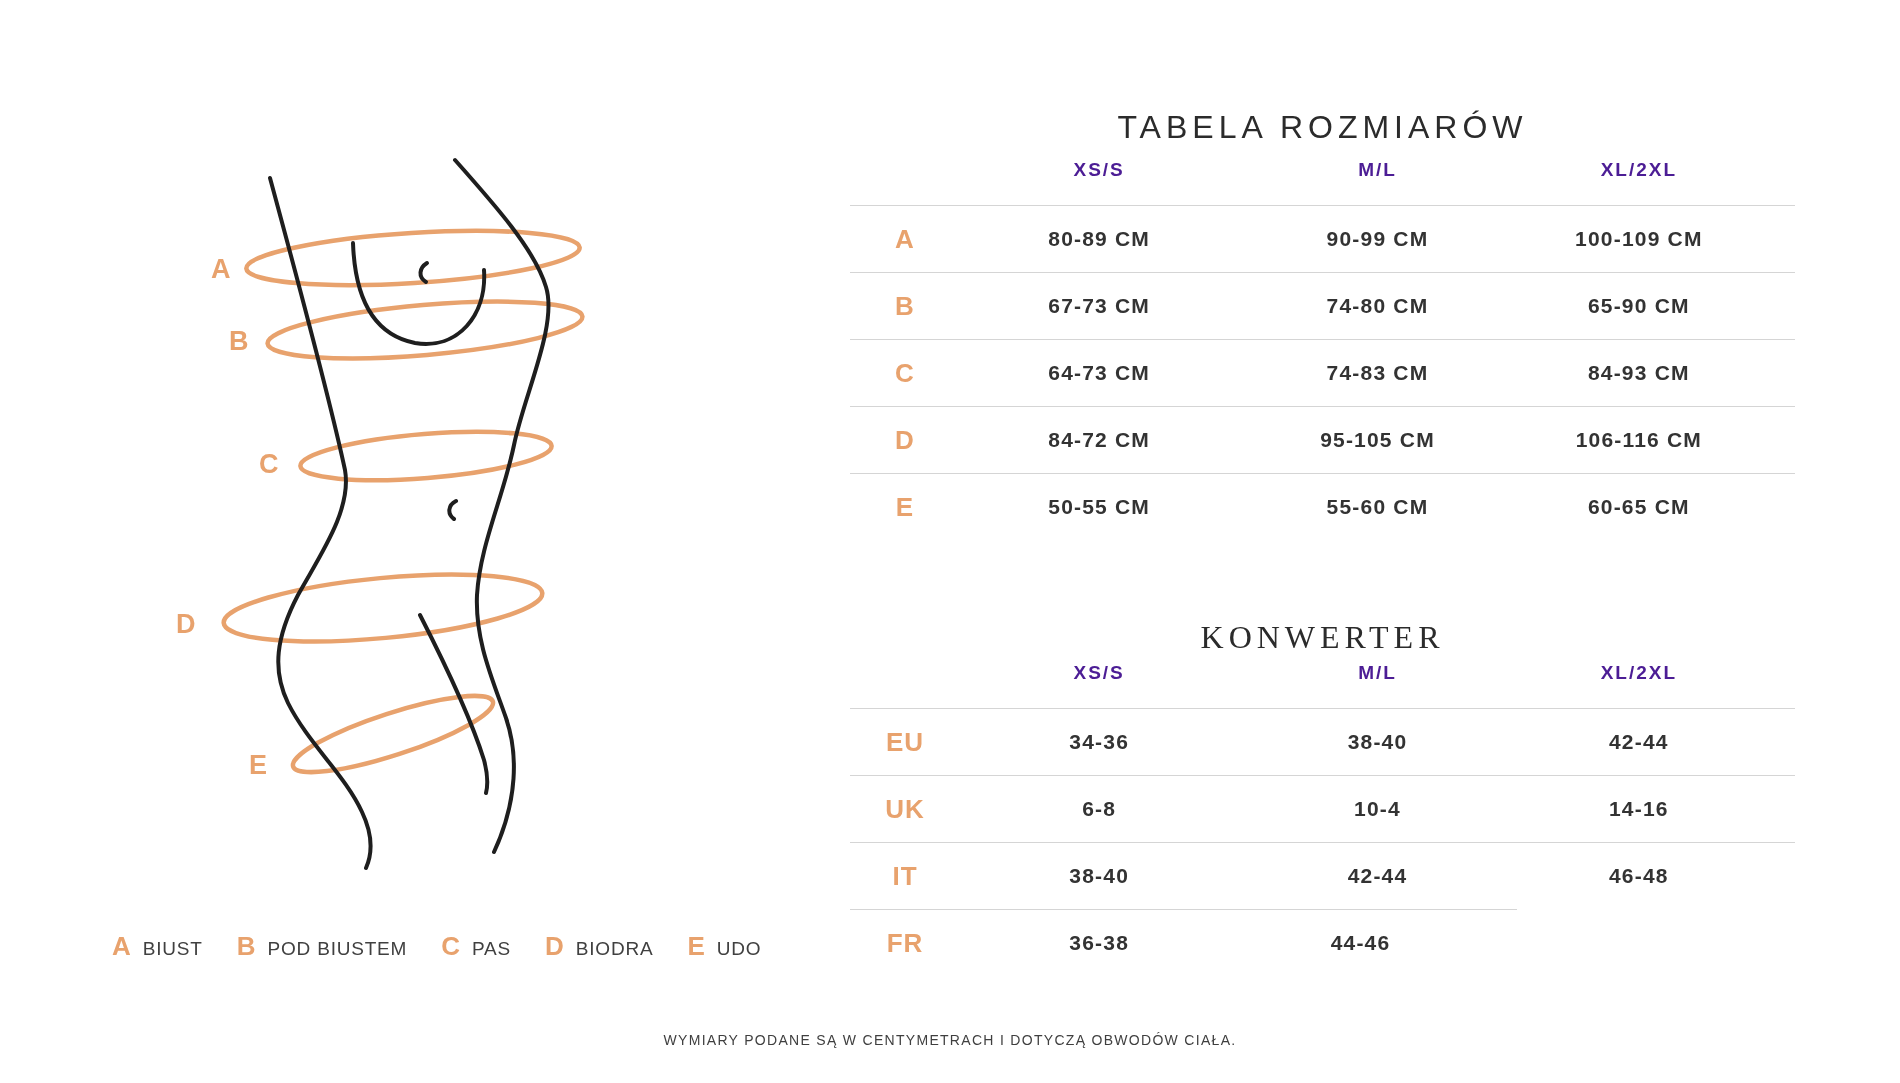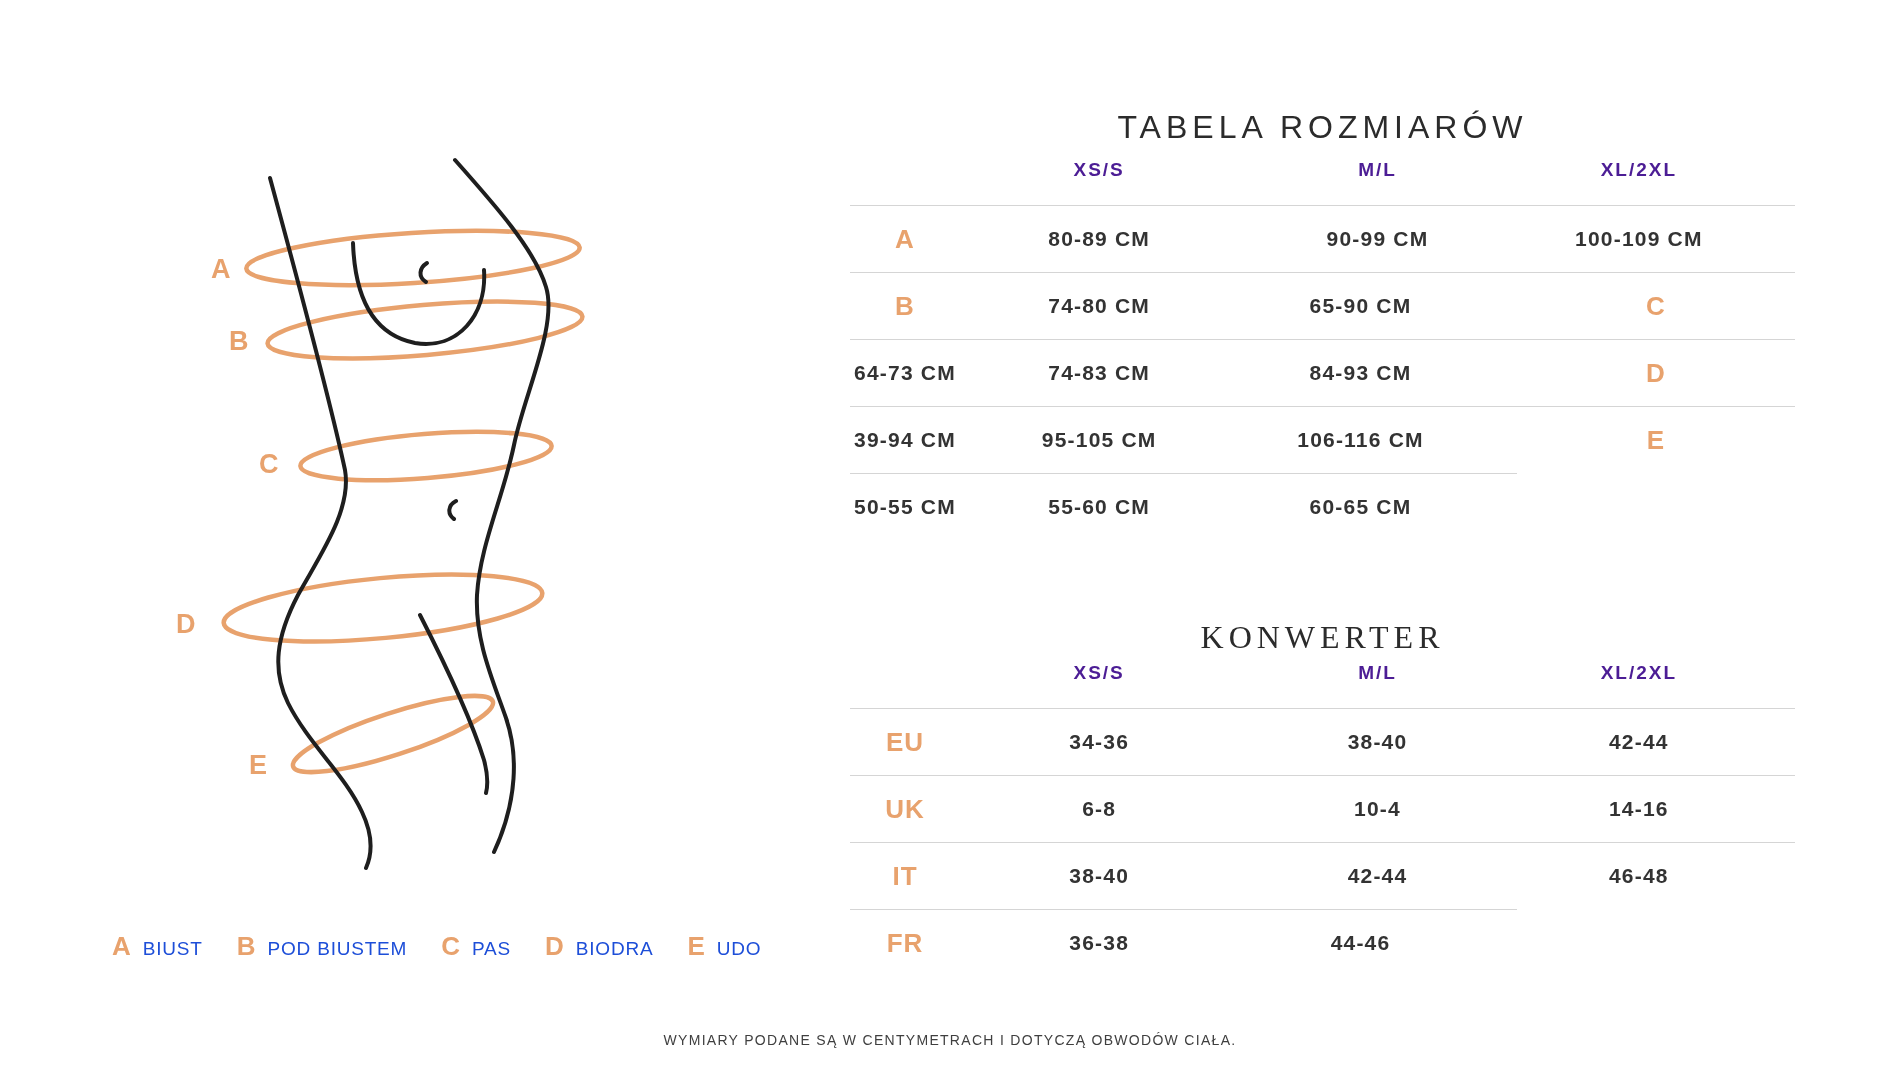--- a/index.html
+++ b/index.html
@@ -12,21 +12,21 @@
   }
   
   #figure-svg{position:absolute;left:0;top:0;width:760px;height:960px;}
   .body-line{fill:none;stroke:#1e1e1e;stroke-width:4;stroke-linecap:round;}
   .measure-ellipse{fill:none;stroke:#e8a26d;stroke-width:4.5;}
   .marker-letter{fill:#e8a26d;font-family:"Liberation Sans",sans-serif;font-weight:bold;font-size:27px;letter-spacing:1px;}
   
   .legend{position:absolute;left:112px;top:931px;display:flex;gap:34px;align-items:baseline;}
   .legend-item{display:flex;gap:12px;align-items:baseline;}
   .legend-letter{color:#e8a26d;font-weight:bold;font-size:26px;}
-  .legend-label{color:#1d4ed8;font-size:19px;letter-spacing:0.8px;}
+  .legend-label{color:#404040;font-size:19px;letter-spacing:0.8px;}
   
   .section-title{
     position:absolute;left:850px;width:945px;text-align:center;
     color:#2b2b2b;font-size:32px;letter-spacing:5px;font-weight:400;margin-top:35px;
   }
   #size-title{top:74px;}
   #converter-title{top:584px;font-family:Liberation Serif, serif;}
   .data-table{
     position:absolute;left:850px;width:945px;
     display:grid;grid-template-columns:110px 1fr 1fr 1fr;
@@ -105,30 +105,31 @@
     <div class="tbl-head">XS/S</div>
     <div class="tbl-head">M/L</div>
     <div class="tbl-head pad-r">XL/2XL</div>
 
     <div class="tbl-label row-start">A</div>
     <div class="tbl-cell row-start">80-89 CM</div>
     <div class="tbl-cell row-start">90-99 CM</div>
     <div class="tbl-cell row-start pad-r">100-109 CM</div>
 
     <div class="tbl-label row-start">B</div>
+    <div class="tbl-cell row-start">67-73 CM</div>
     <div class="tbl-cell row-start">74-80 CM</div>
     <div class="tbl-cell row-start pad-r">65-90 CM</div>
 
     <div class="tbl-label row-start">C</div>
     <div class="tbl-cell row-start">64-73 CM</div>
     <div class="tbl-cell row-start">74-83 CM</div>
     <div class="tbl-cell row-start pad-r">84-93 CM</div>
 
     <div class="tbl-label row-start">D</div>
-    <div class="tbl-cell row-start">39-94 CM</div>
+    <div class="tbl-cell row-start">84-72 CM</div>
     <div class="tbl-cell row-start">95-105 CM</div>
     <div class="tbl-cell row-start pad-r">106-116 CM</div>
 
     <div class="tbl-label row-start">E</div>
     <div class="tbl-cell row-start">50-55 CM</div>
     <div class="tbl-cell row-start">55-60 CM</div>
     <div class="tbl-cell row-start pad-r">60-65 CM</div>
   </div>
 
   <div class="section-title" id="converter-title">KONWERTER</div>

